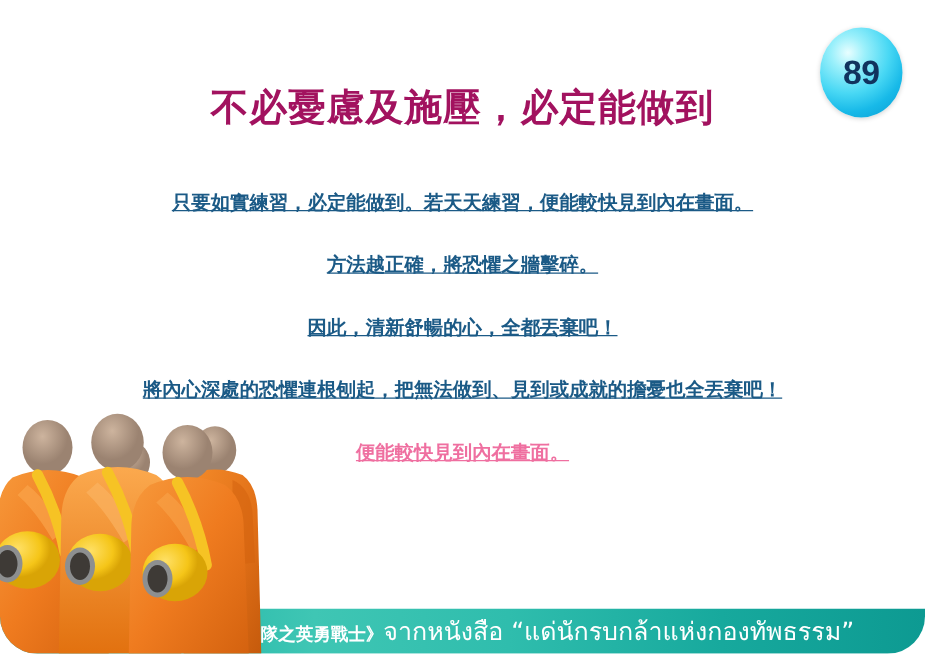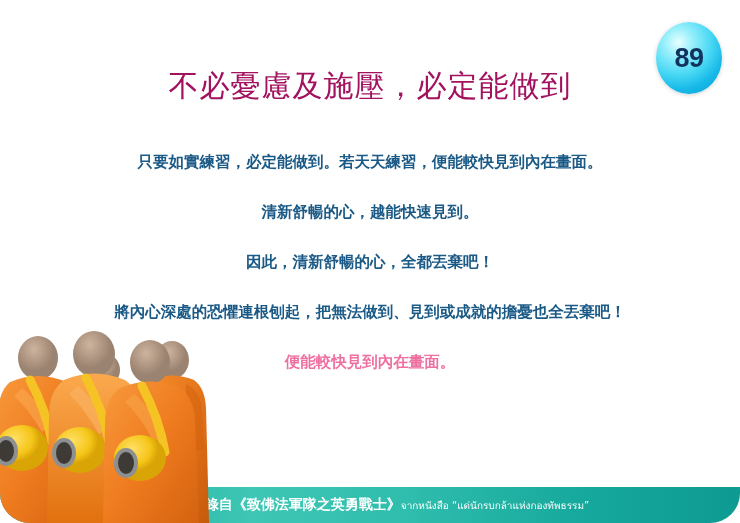--- a/index.html
+++ b/index.html
@@ -45,39 +45,40 @@
   }
 
   
   #title {
     position: absolute;
     left: 0;
     top: 66px;
     width: 740px;
     text-align: center;
     font-size: 30px;
-    font-weight: normal;
+    font-weight: bold;
     color: #a2125f;
     letter-spacing: 1px;
     font-family: "DejaVu Sans", "Liberation Sans", sans-serif;
     white-space: nowrap;
   }
 
   
   #body-text {
     position: absolute;
     left: 0;
     top: 152px;
     width: 740px;
     z-index: 4;
   }
   .line {
     text-align: center;
     white-space: nowrap;
     font-family: "DejaVu Sans", "Liberation Sans", sans-serif;
+    text-decoration: underline;
   }
   .line.blue {
     color: #1b5a86;
     font-weight: bold;
     font-size: 15.5px;
     margin-bottom: 29px;
   }
   .line.pink {
     color: #ef6fa0;
     font-weight: bold;
@@ -120,37 +121,37 @@
     padding-left: 40px;
     box-sizing: border-box;
     color: #ffffff;
     font-size: 14px;
     font-weight: bold;
     white-space: nowrap;
     font-family: "DejaVu Sans", "Liberation Sans", sans-serif;
   }
   #footer-text .thai {
     font-weight: normal;
-    font-size: 10px;
+    font-size: 20px;
   }
 </style>
 </head>
 <body>
 
 <div id="slide">
 
   <div id="page-badge">
     <span class="pnum">89</span>
   </div>
 
   <div id="title">不必憂慮及施壓，必定能做到</div>
 
   <div id="body-text">
     <div class="line blue">只要如實練習，必定能做到。若天天練習，便能較快見到內在畫面。</div>
-    <div class="line blue">清新舒暢的心，越能快速見到。</div>
+    <div class="line blue">方法越正確，將恐懼之牆擊碎。</div>
     <div class="line blue">因此，清新舒暢的心，全都丟棄吧！</div>
     <div class="line blue">將內心深處的恐懼連根刨起，把無法做到、見到或成就的擔憂也全丟棄吧！</div>
     <div class="line pink">便能較快見到內在畫面。</div>
   </div>
 
   <div id="monks">
     <svg width="232" height="195" viewBox="0 0 232 195" xmlns="http://www.w3.org/2000/svg">
       <defs>
         <linearGradient id="robeA" x1="0" y1="0" x2="1" y2="1">
           <stop offset="0%" stop-color="#f79a3c"></stop>

